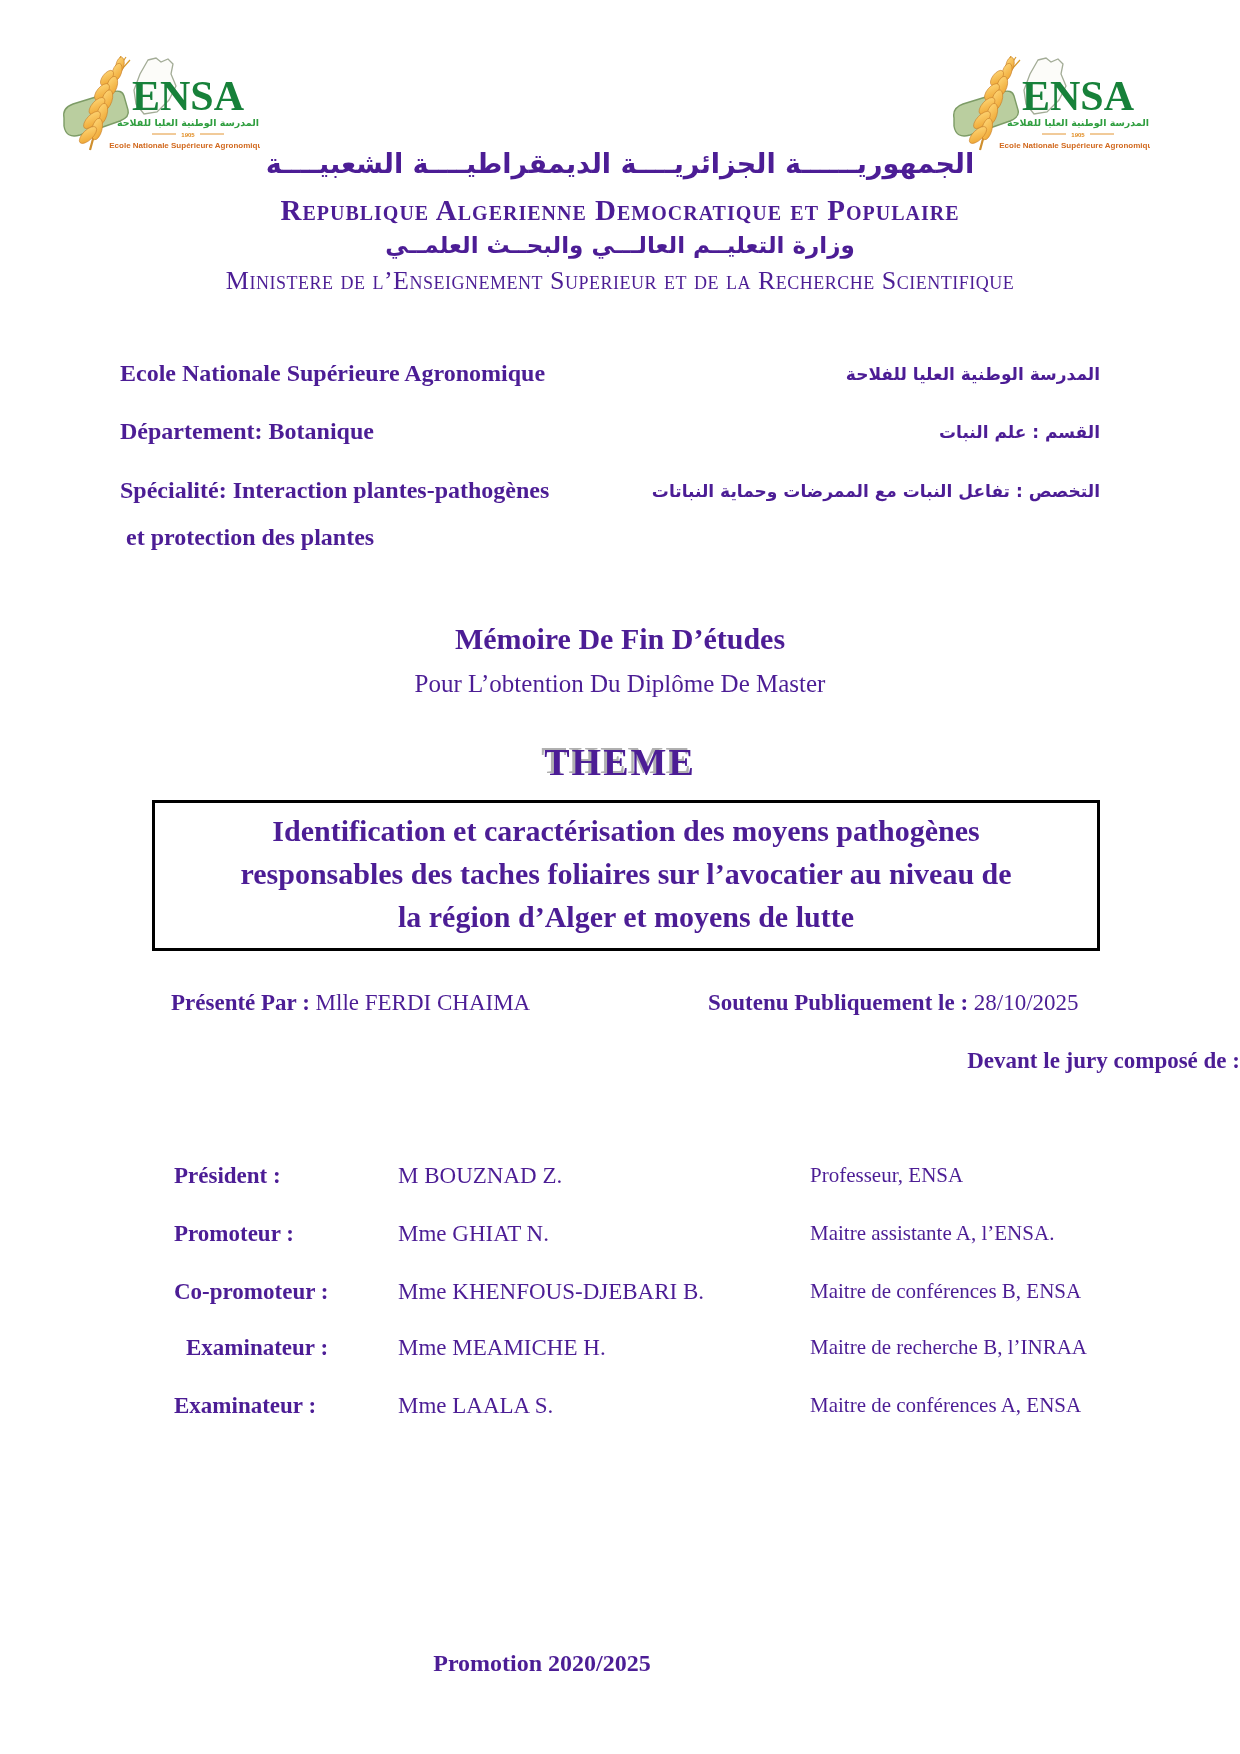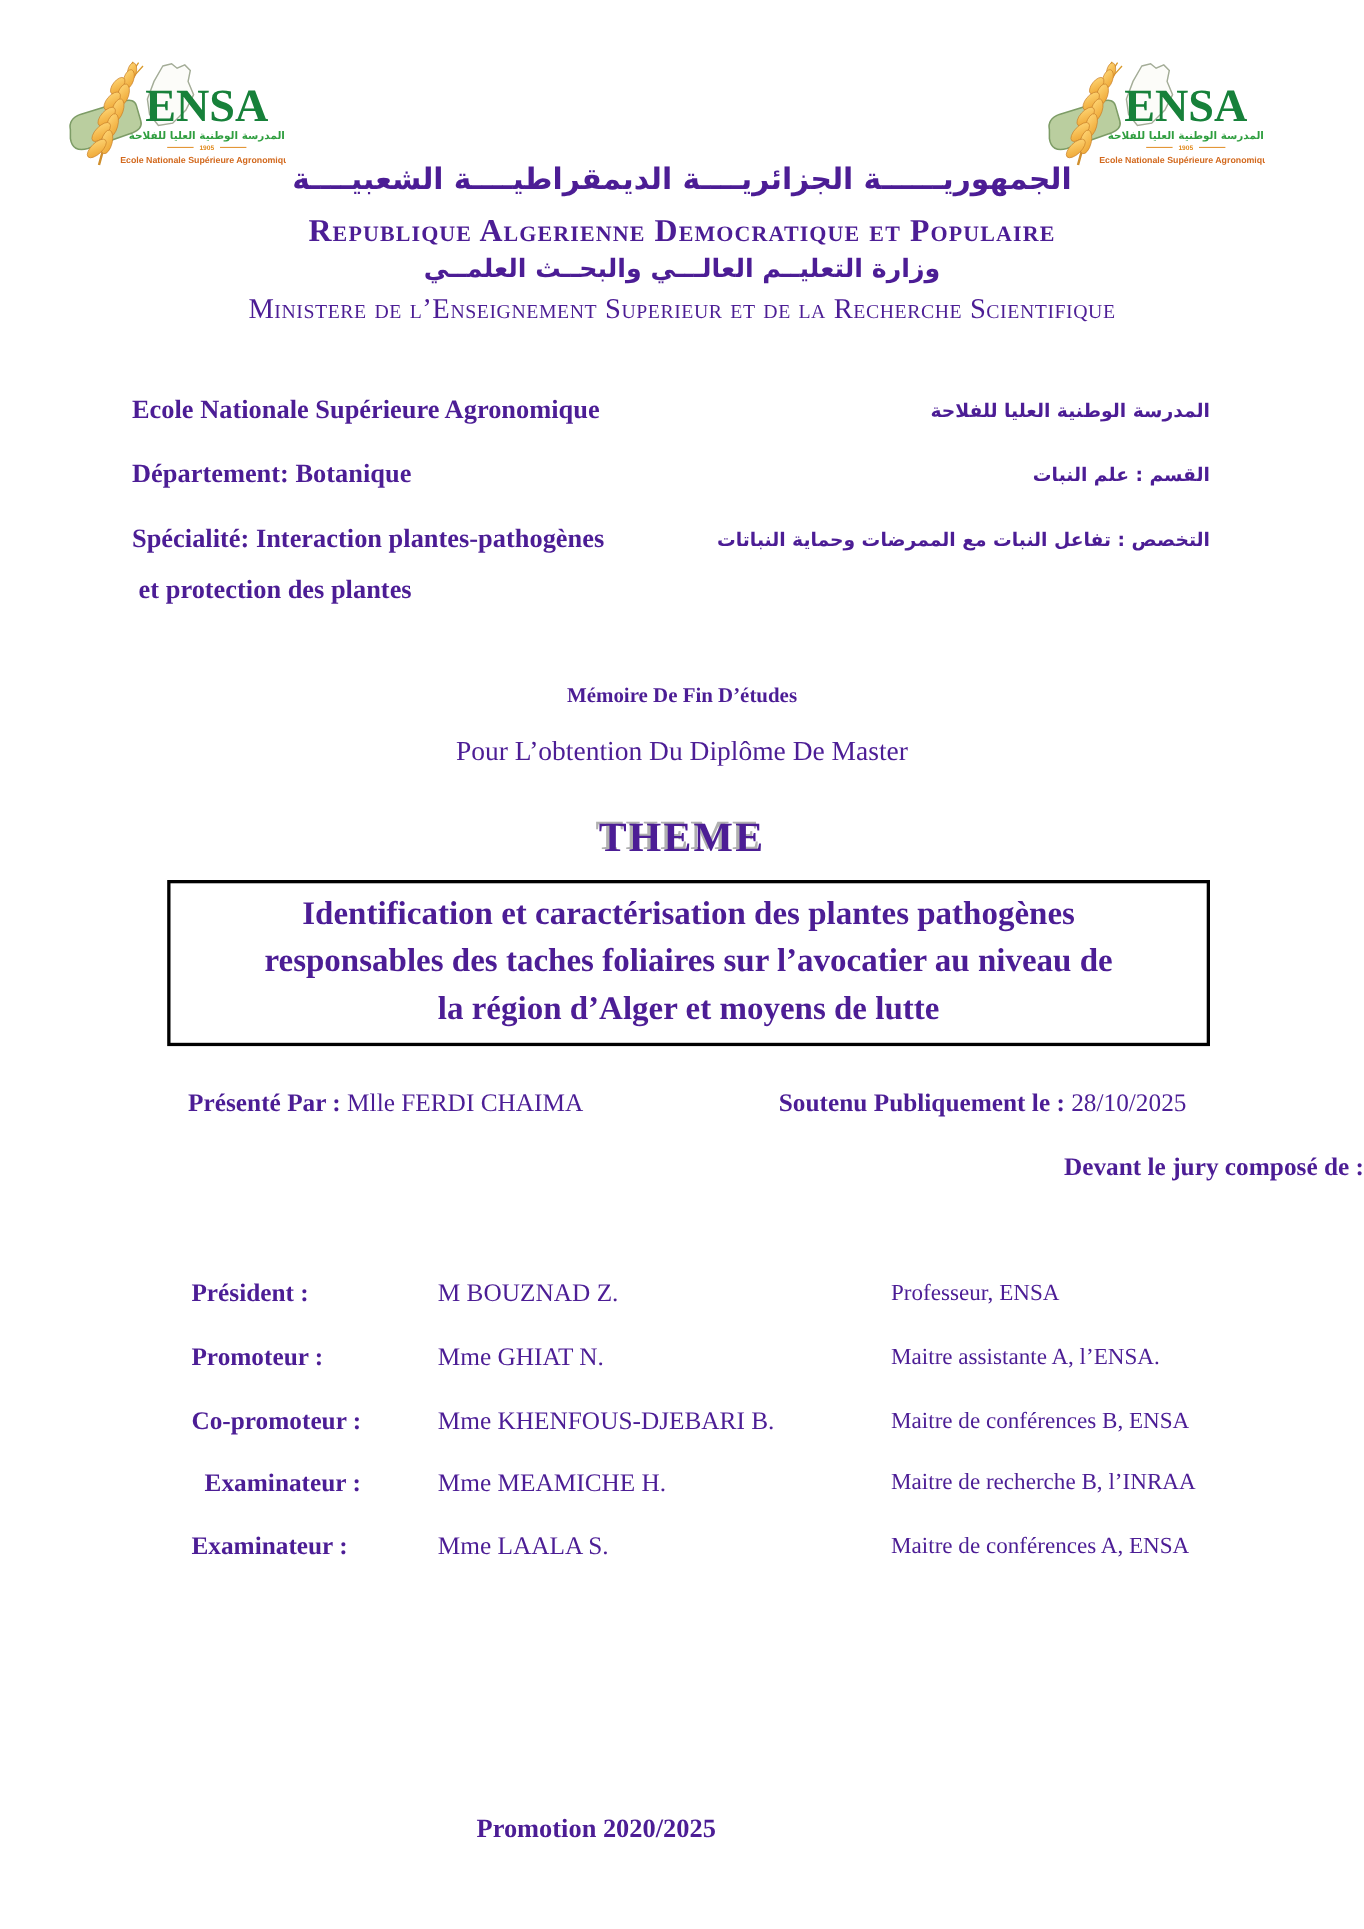--- a/index.html
+++ b/index.html
@@ -25,21 +25,21 @@
   .ar-line2{top:232px;font-size:23px;}
   .fr-line2{top:266px;font-size:26px;font-weight:normal;font-variant:small-caps;letter-spacing:0.5px;}
   
   .school-row{
     position:absolute;left:120px;right:140px;
     display:flex;justify-content:space-between;align-items:center;
   }
   .school-row .fr{font-weight:bold;font-size:24px;white-space:nowrap;}
   .school-row .ar{font-size:17px;white-space:nowrap;direction:rtl;}
   
-  .memoire{position:absolute;left:0;width:1240px;text-align:center;font-size:19px;font-weight:bold;top:622px;}
+  .memoire{position:absolute;left:0;width:1240px;text-align:center;font-size:30px;font-weight:bold;top:622px;}
   .purpose{position:absolute;left:0;width:1240px;text-align:center;font-size:25px;top:670px;}
   .theme{
     position:absolute;left:0;width:1240px;text-align:center;top:740px;
     font-size:38px;font-weight:bold;letter-spacing:2px;
     text-shadow:-3px -2px 0 #b0b0b0;
   }
   .title-box{
     position:absolute;left:152px;top:800px;width:948px;box-sizing:border-box;
     border:3px solid #000;background:#fff;
     padding:6px 12px 10px 12px;
@@ -152,21 +152,21 @@
   </div>
   <div class="school-row" style="top:524px;left:126px;">
     <span class="fr">et protection des plantes</span>
   </div>
 
   <div class="memoire">Mémoire De Fin D’études</div>
   <div class="purpose">Pour L’obtention Du Diplôme De Master</div>
   <div class="theme">THEME</div>
 
   <div class="title-box">
-    <div class="tline">Identification et caractérisation des plantes pathogènes</div>
+    <div class="tline">Identification et caractérisation des moyens pathogènes</div>
     <div class="tline">responsables des taches foliaires sur l’avocatier au niveau de</div>
     <div class="tline">la région d’Alger et moyens de lutte</div>
   </div>
 
   <div class="presented">
     <span class="left-part">
       <span class="lbl">Présenté Par :</span>
       <span>Mlle FERDI CHAIMA</span>
     </span>
     <span class="right-part">

